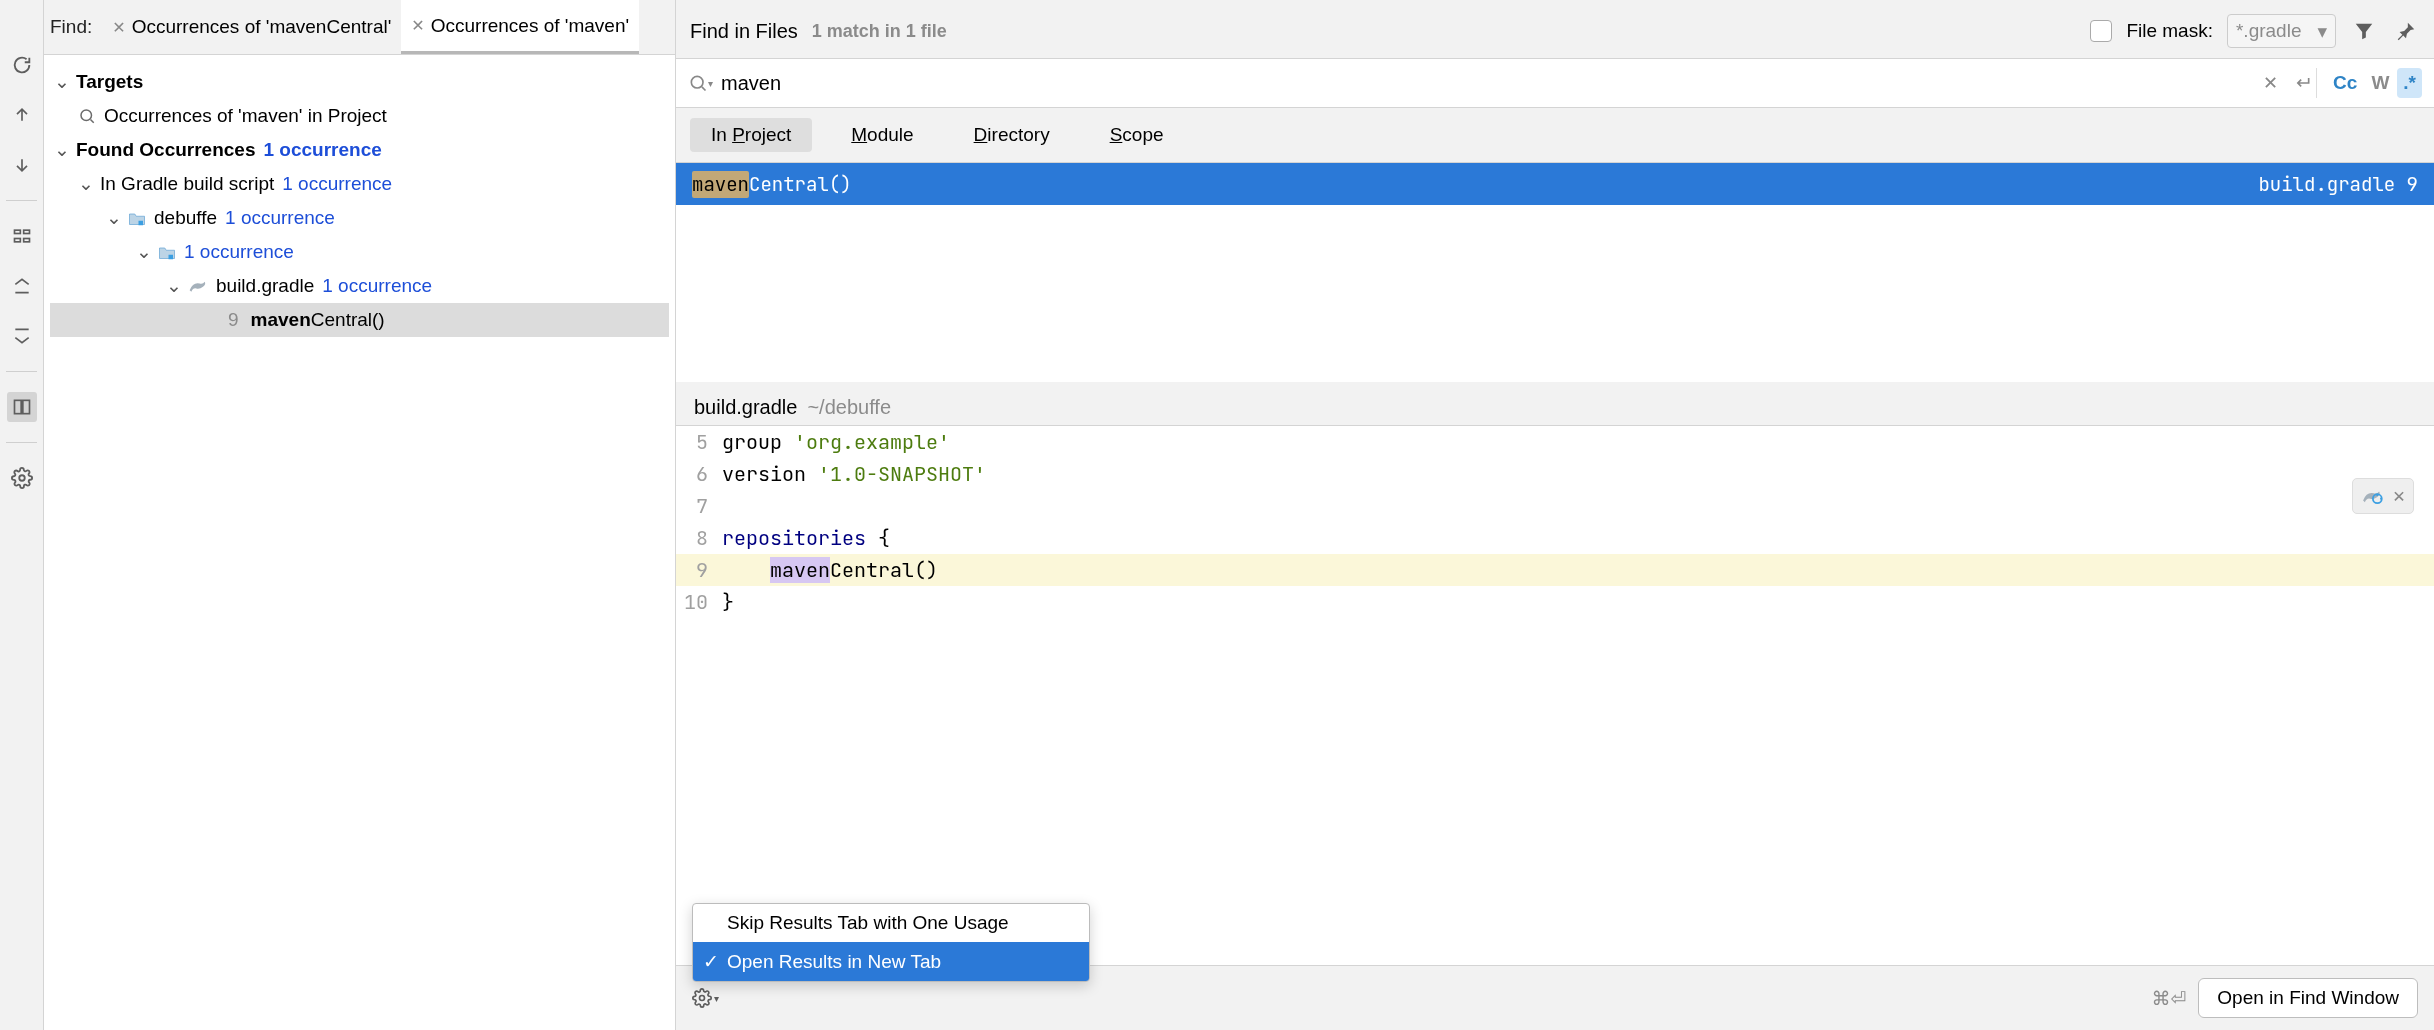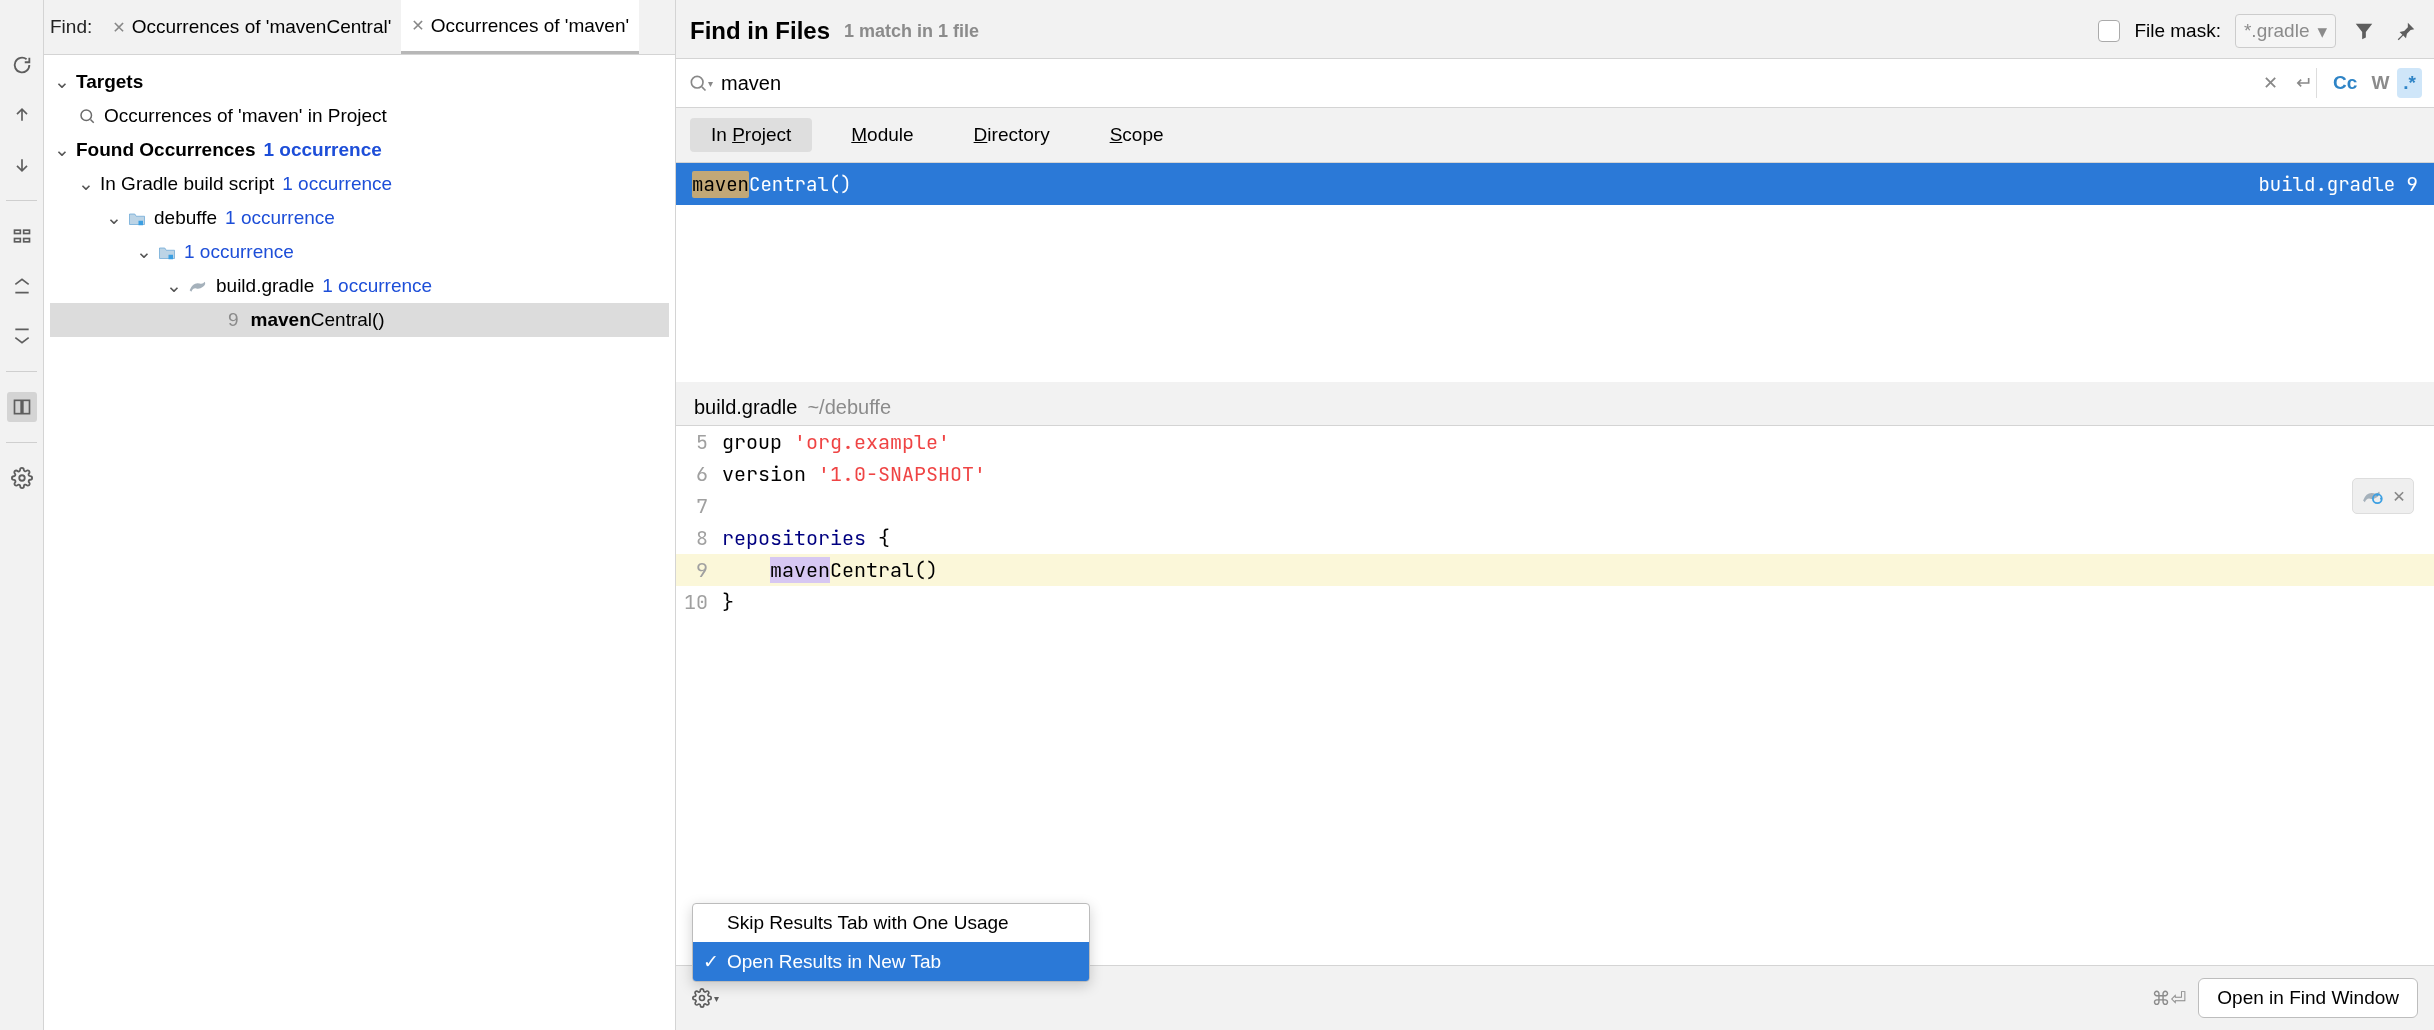--- a/index.html
+++ b/index.html
@@ -98,31 +98,31 @@
   display: flex;
   flex-direction: column;
   position: relative;
 }
 .fif-header {
   display: flex;
   align-items: center;
   padding: 14px 14px 10px 14px;
   gap: 14px;
 }
-.fif-title { font-size: 24px; font-weight: 700; }
+.fif-title { font-size: 20px; font-weight: 400; }
 .fif-sub { color: #8b8b8b; font-size: 18px; font-weight: bold; }
 .spacer { flex: 1; }
 .checkbox {
   width: 22px; height: 22px; border: 1px solid #aaa; border-radius: 4px; background:#fff;
 }
 .fm-label { font-size: 19px; }
 .fm-select {
   display:inline-flex; align-items:center;
   border:1px solid #ccc; border-radius:4px; background:#f5f5f5; color:#8b8b8b;
-  height: 34px; padding: 0 8px; gap: 8px;
+  height: 34px; padding: 0 8px; gap: 16px;
 }
 .fm-select .chev { color:#8b8b8b; }
 .hdr-icon { width:28px; height:28px; display:inline-flex; align-items:center; justify-content:center; }
 
 .search-row {
   display: flex;
   align-items: center;
   background: #fff;
   border-top: 1px solid #d4d4d4;
   border-bottom: 1px solid #d4d4d4;
@@ -163,21 +163,21 @@
 
 .editor {
   background:#fff; border-top:1px solid #d4d4d4;
   font-family: "JetBrains Mono", Menlo, Consolas, monospace; font-size:20px;
   flex:1; position:relative;
 }
 .editor-line { display:flex; align-items:center; height:32px; }
 .editor-line .ln { width: 46px; text-align:right; color:#a0a0a0; padding-right:14px; }
 .editor-line .code { white-space:pre; }
 .kw { color:#000080; }
-.str { color:#ef4444; }
+.str { color:#4d7c0f; }
 .hl-yellow { background:#fbf7d9; }
 .hl-purple { background:#d6c7f2; }
 .sync-badge {
   position:absolute; right:20px; top:52px; background:#efefef; border:1px solid #ddd;
   border-radius:5px; padding:4px 8px; display:flex; gap:10px; align-items:center;
 }
 
 .fif-footer {
   display:flex; align-items:center; padding:12px 16px; border-top:1px solid #d4d4d4;
   background:#f2f2f2; gap:12px; position: relative; overflow: visible;

